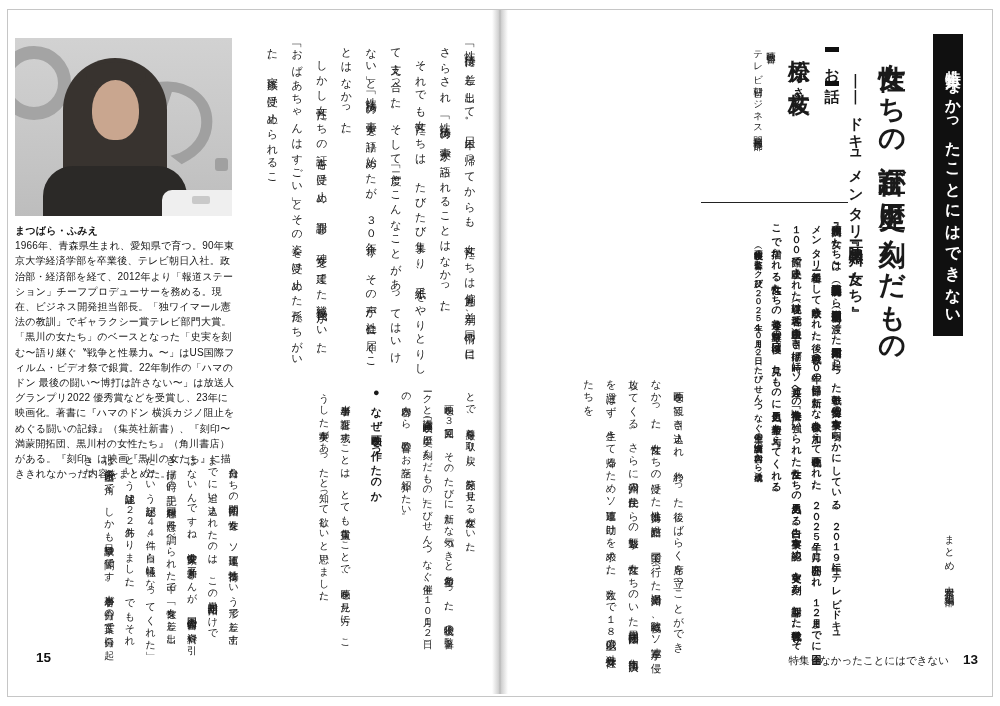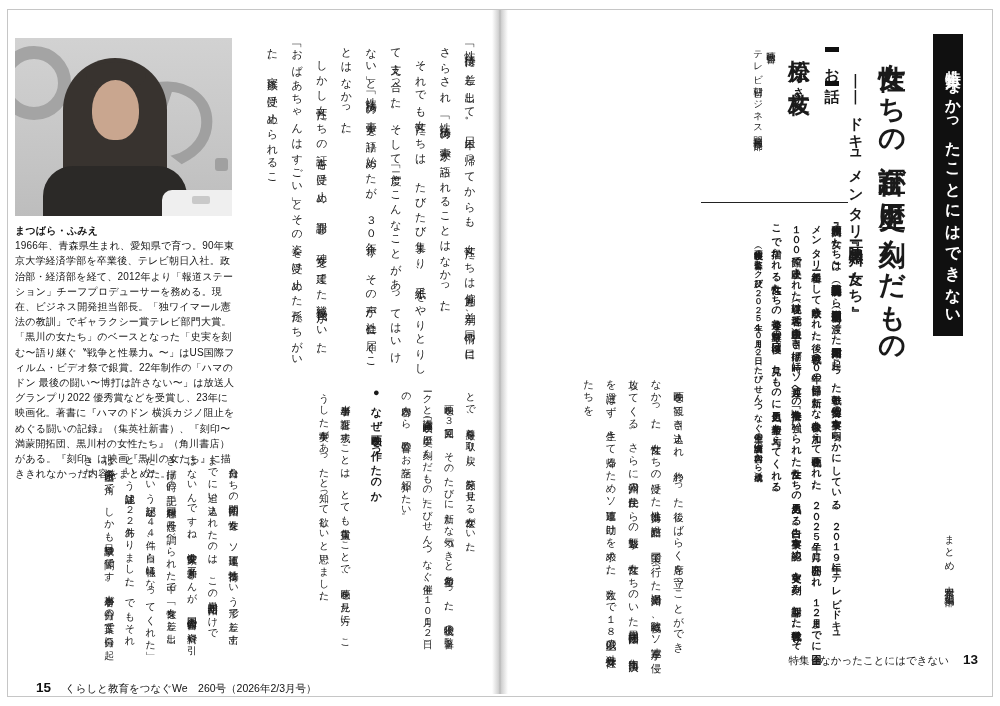--- a/index.html
+++ b/index.html
@@ -25,21 +25,21 @@
   .spk-role{font-size:9.5px;letter-spacing:1px;line-height:13px;padding-top:2px;}
   .rule{position:absolute;left:701px;top:202px;width:147px;border-top:1.5px solid #222;}
   .lead{position:absolute;left:688px;top:218px;height:430px;width:158px;font-weight:bold;
         font-size:10px;line-height:20px;letter-spacing:0.2px;}
   .lead-note{font-size:8.5px;line-height:15px;font-weight:bold;padding-top:26px;letter-spacing:0;}
   .tome{position:absolute;left:942px;top:528px;height:140px;font-size:10px;letter-spacing:1.5px;}
   .body-right{position:absolute;left:553px;top:372px;height:284px;width:136px;
               font-size:10.5px;line-height:22.5px;letter-spacing:0.9px;}
   .footer{position:absolute;display:flex;align-items:baseline;font-size:10.5px;color:#111;}
   .footer-right{left:778px;top:652px;width:200px;justify-content:flex-end;}
-  .footer-left{left:36px;top:680px;width:330px;}
+  .footer-left{left:36px;top:650px;width:330px;}
   .pagenum{font-weight:bold;font-size:13.5px;font-family:"Liberation Sans",sans-serif;}
   .footer-right .pagenum{margin-left:14px;}
   .footer-left .pagenum{margin-right:14px;}
 
   
   .top-block{position:absolute;left:234px;top:40px;height:332px;width:248px;
              font-size:11px;line-height:24.7px;letter-spacing:2.2px;}
   .photo{position:absolute;left:15px;top:38px;width:217px;height:178px;overflow:hidden;
          background:linear-gradient(180deg,#d2d2d2 0%,#c4c4c4 70%,#bdbdbd 100%);}
   .ph-letter{position:absolute;right:14px;top:6px;font-size:108px;color:#a0a0a0;
@@ -96,21 +96,20 @@
       <div class="pre">とで、尊厳を取り戻し、笑顔を見せる女性がいた。
 　映画を３回見て、そのたびに新たな気づきと希望あった。上映後の監督トークと講演会（「映画が歴史に刻んだもの」たびせん・つなぐ主催、１０月１２日）の内容から、監督のお話を紹介したい。</div>
       <div class="qhead">●なぜ映画を作ったのか</div>
       <div class="pre">　当事者が証言を残すことは、とても貴重なことで、映画を見た方に、こうした事実があったと知って欲しいと思いました。</div>
     </div>
 
     <div class="v bottom-b pre">　自分たちの開拓団の女性を、ソ連軍に「性接待」という形で差し出すまでに追い込まれたのは、この黒川開拓団だけではないんですね。女性史家の平井和子さんが、国会図書館の資料や引き揚げ時の手記、回想録を丹念に調べられた中で、「女性を差し出した」という記述が４４件、「自ら犠牲になってくれた」という記述は２２件ありました。でもそれは多分氷山の一角で、しかも目撃談や伝聞です。当事者が自分の言葉で自分に起きた</div>
 
     <div class="footer footer-left sans">
       <span class="pagenum">15</span>
-      <span>くらしと教育をつなぐWe　260号（2026年2/3月号）</span>
     </div>
   </div>
 
   <div class="gutter"></div>
 
   <div>
 
     <div class="v banner sans">特集・なかったことにはできない</div>
 
     <div class="v main-title sans">女性たちの証言が歴史に刻んだもの</div>

